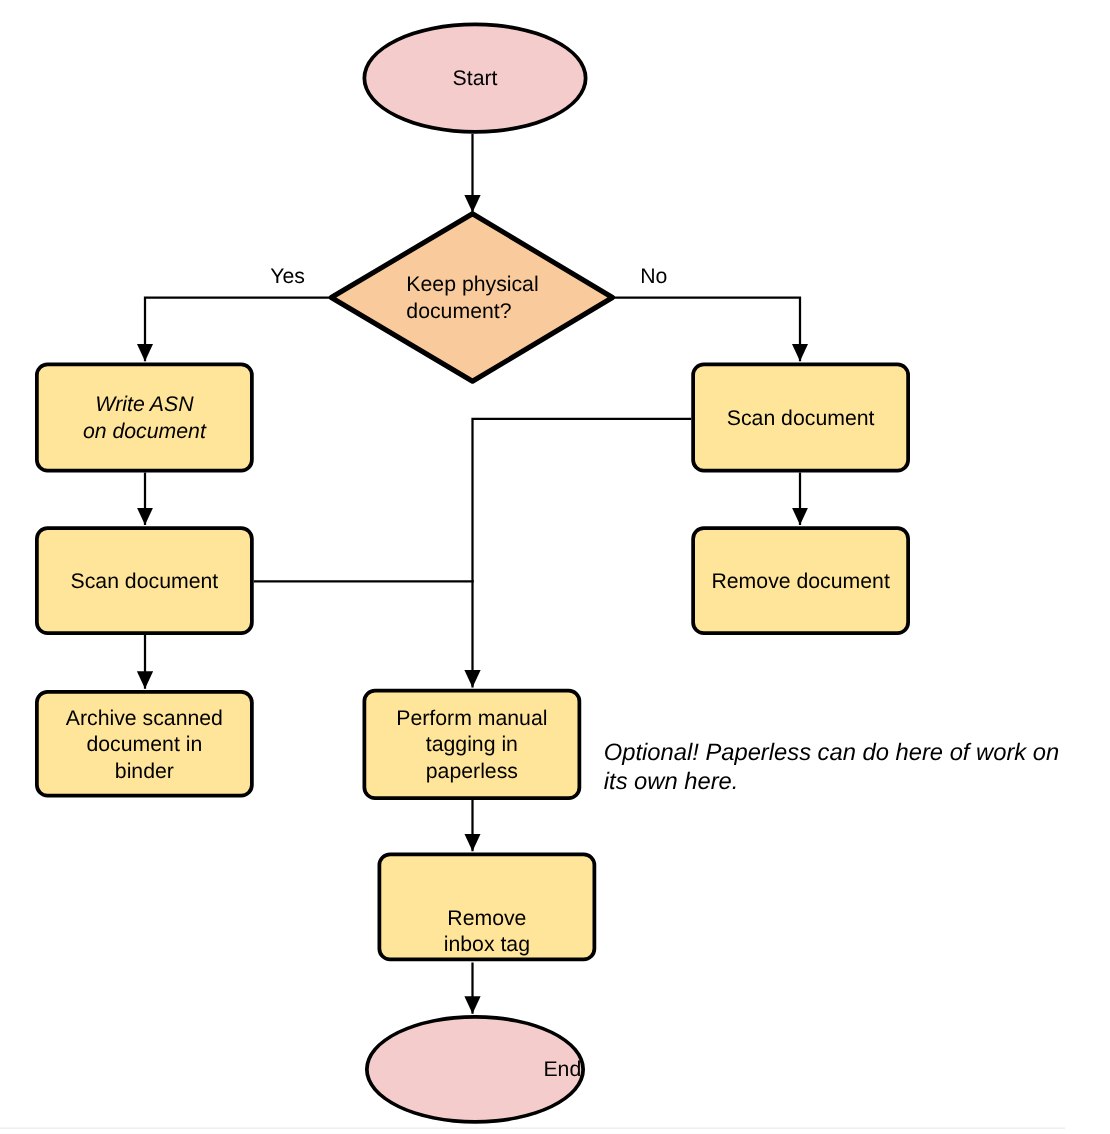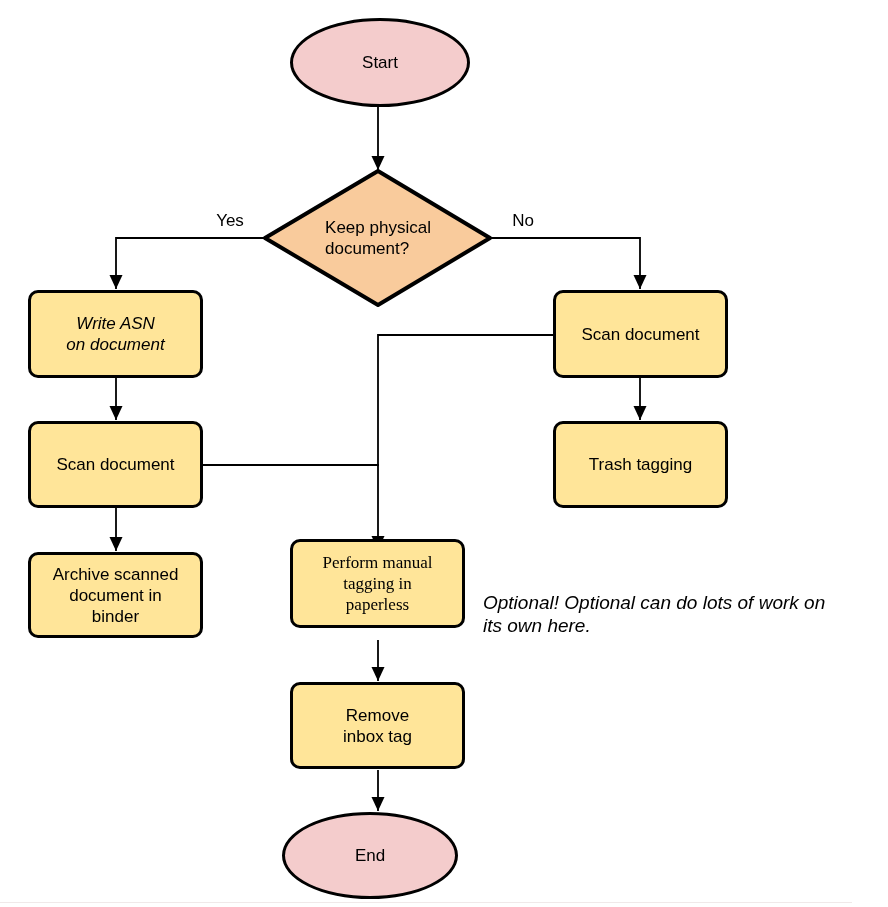--- a/index.html
+++ b/index.html
@@ -126,34 +126,34 @@
   <div class="node process" style="left:28px; top:552px; width:175px; height:86px;">
     <span>Archive scanned
 document in
 binder</span>
   </div>
 
   <div class="node process" style="left:553px; top:290px; width:175px; height:88px;">
     <span>Scan document</span>
   </div>
   <div class="node process" style="left:553px; top:421px; width:175px; height:87px;">
-    <span>Trash tagging</span>
+    <span>Remove document</span>
   </div>
 
-  <div class="node process" style="left:290px; top:539px; width:175px; height:89px;font-family:Liberation Serif, serif;">
+  <div class="node process" style="left:290px; top:551px; width:175px; height:89px;">
     <span>Perform manual
 tagging in
 paperless</span>
   </div>
-  <div class="node process" style="left:290px; top:682px; width:175px; height:87px;">
+  <div class="node process" style="left:302px; top:682px; width:175px; height:87px;align-items:flex-end;">
     <span>Remove
 inbox tag</span>
   </div>
 
-  <div class="node terminator" style="left:282px; top:812px; width:176px; height:87px;">
+  <div class="node terminator" style="left:292px; top:812px; width:176px; height:87px;justify-content:flex-end;">
     <span>End</span>
   </div>
 
-  <div class="annotation">Optional! Optional can do lots of work on
+  <div class="annotation">Optional! Paperless can do here of work on
 its own here.</div>
 
   <div class="bottom-rule"></div>
 </div>
 
 </body></html>

